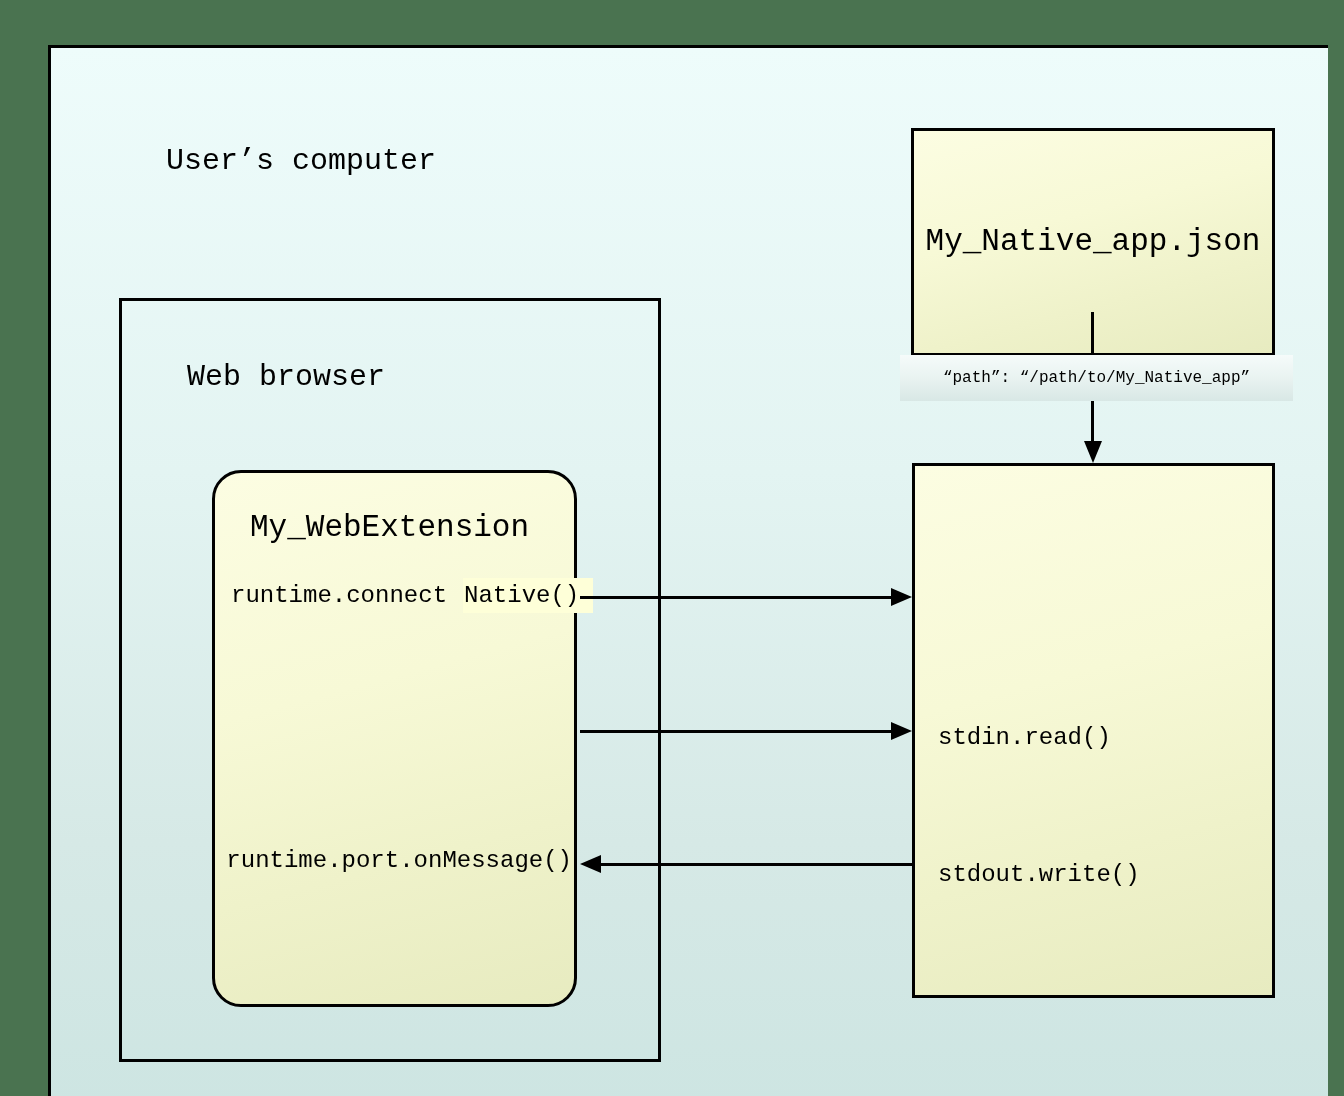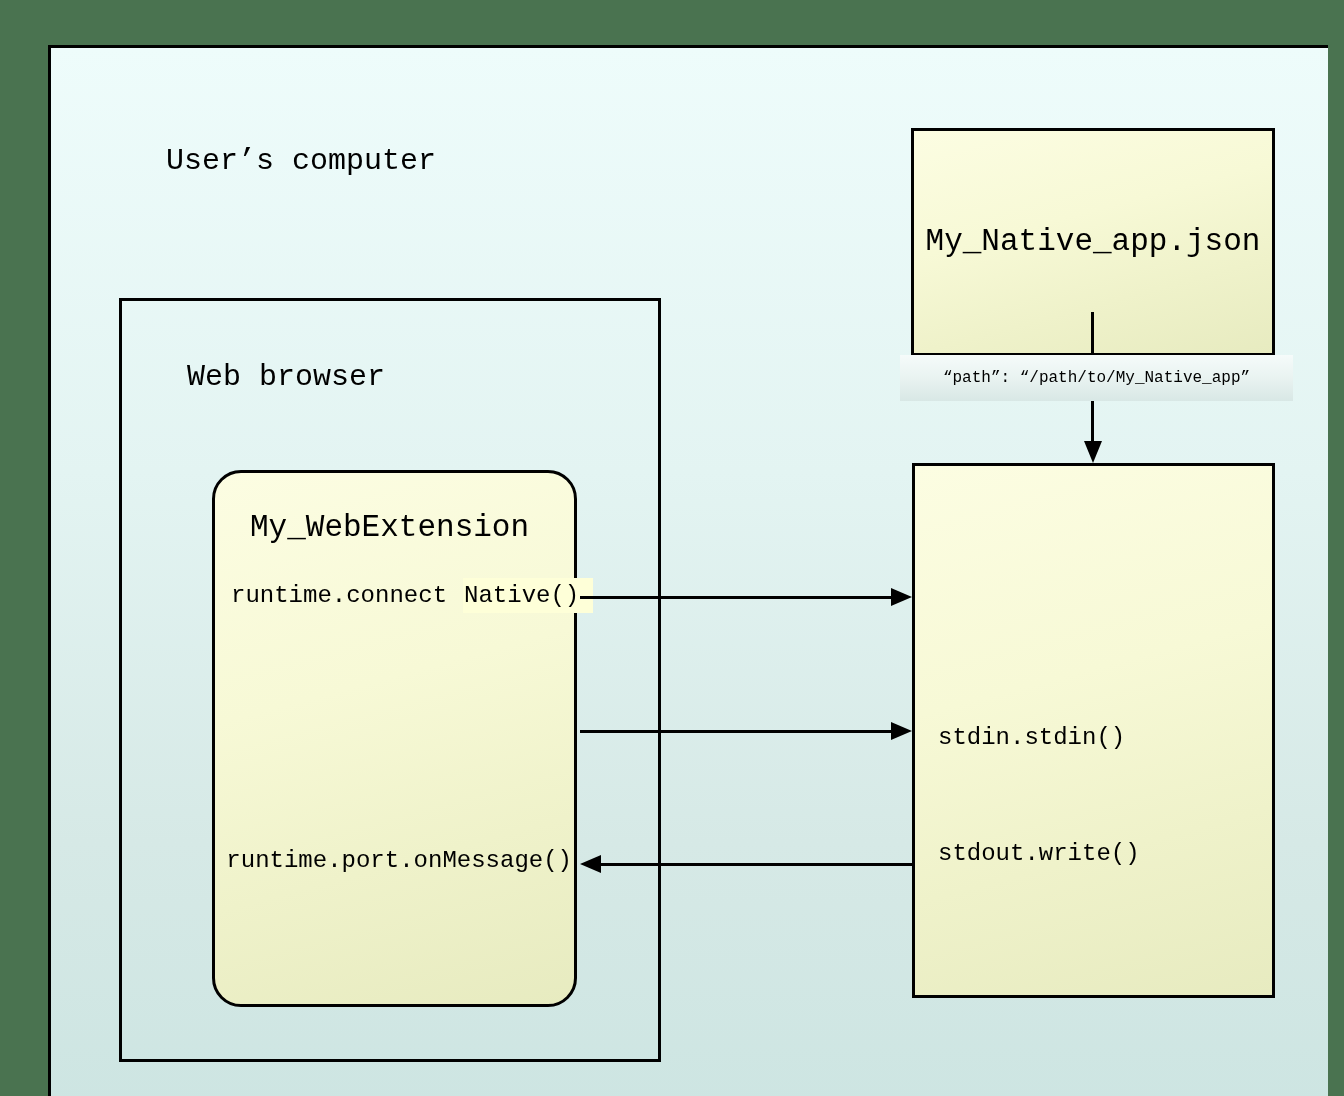--- a/index.html
+++ b/index.html
@@ -83,21 +83,21 @@
   .native-box { left: 853px; top: 407px; width: 363px; height: 535px; }
   .native-title { position: absolute; left: 0; top: 26px; width: 100%; text-align: center; }
   .native-method {
     position: absolute;
     left: 15px;
     font-size: 24px;
     line-height: 36px;
     white-space: nowrap;
   }
   .m-stdin  { top: 246px; }
-  .m-stdout { top: 362px; }
+  .m-stdout { top: 383px; }
 
   
   .manifest-box {
     left: 852px; top: 72px; width: 364px; height: 228px;
     display: flex; align-items: center; justify-content: center;
   }
 
   
   .path-badge {
     position: absolute;
@@ -145,21 +145,21 @@
         <div class="method-row row-connect">
           <span>runtime.connect</span><span class="hl">Native()</span>
         </div>
 
 
         <div class="method-row row-on">runtime.port.onMessage()</div>
       </div>
     </div>
 
     <div class="node-box native-box">
-      <div class="native-method m-stdin">stdin.stdin()</div>
+      <div class="native-method m-stdin">stdin.read()</div>
       <div class="native-method m-stdout">stdout.write()</div>
     </div>
 
     <div class="node-box manifest-box">
       <div class="node-title">My_Native_app.json</div>
     </div>
 
     <div class="vline manifest-line"></div>
     <div class="arrowhead head-down manifest-head"></div>
 

